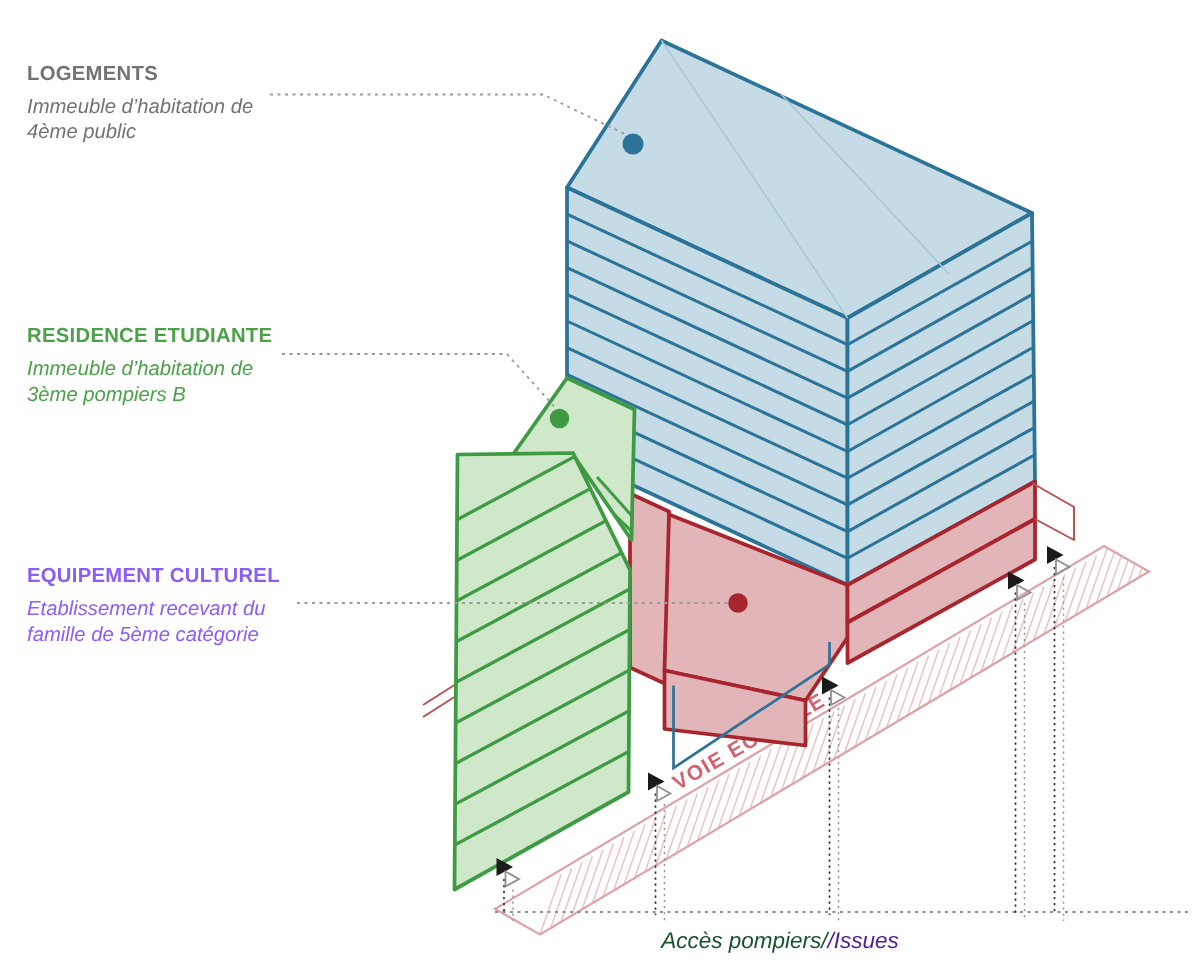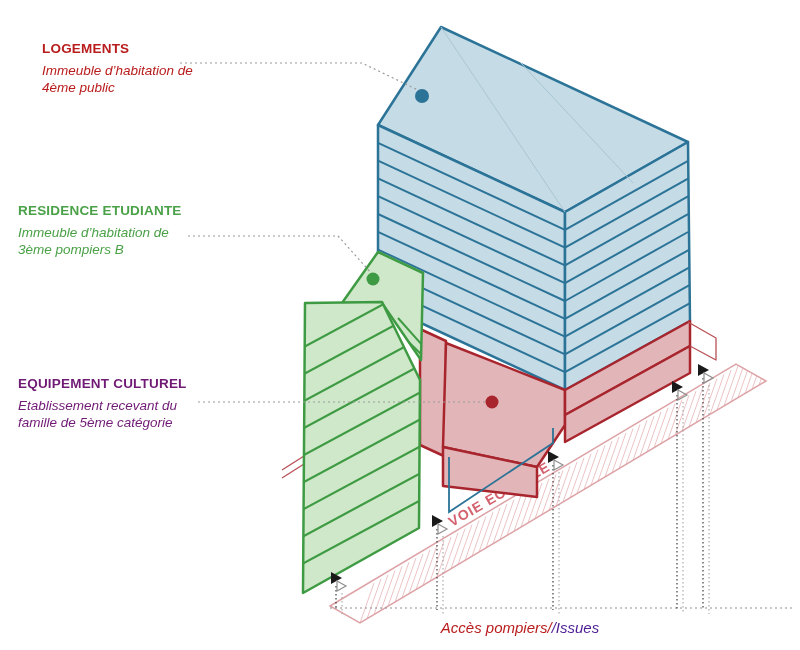--- a/index.html
+++ b/index.html
@@ -5,28 +5,28 @@
   html,body{margin:0;padding:0;}
   body{
     width:800px;height:650px;position:relative;background:#ffffff;
     font-family:"Liberation Sans", sans-serif;overflow:hidden;
   }
   #stage{position:absolute;left:0;top:0;width:800px;height:650px;}
   svg{position:absolute;left:0;top:0;}
   .legend-block{position:absolute;left:18px;width:250px;}
   .legend-title{font-size:13.5px;font-weight:bold;letter-spacing:.2px;margin:0 0 6px 0;}
   .legend-sub{font-size:13.5px;font-style:italic;line-height:17px;margin:0;}
-  .lb-blue .legend-title,.lb-blue .legend-sub{color:#b91c1c;margin-left:24px;}
+  .lb-blue .legend-title,.lb-blue .legend-sub{color:#737373;}
   .lb-green .legend-title,.lb-green .legend-sub{color:#4aa147;}
-  .lb-red .legend-title,.lb-red .legend-sub{color:#701a75;}
+  .lb-red .legend-title,.lb-red .legend-sub{color:#8b5cf6;}
   .caption{
     position:absolute;top:619px;left:520px;transform:translateX(-50%);
     font-size:15px;font-style:italic;white-space:nowrap;
   }
-  .caption .cap-primary{color:#b91c1c;}
+  .caption .cap-primary{color:#14532d;}
   .caption .cap-secondary{color:#4c1d95;}
 </style>
 </head>
 <body>
 
 <div id="stage">
 
 <svg width="800" height="650" viewBox="0 0 800 650">
   <defs>
     <clipPath id="strip-clip">
@@ -221,21 +221,21 @@
 </svg>
 
 <div class="legend-block lb-blue" style="top:41px">
   <p class="legend-title">LOGEMENTS</p>
   <p class="legend-sub">
     <span>Immeuble d’habitation de</span><br>
     <span>4ème public</span>
   </p>
 </div>
 
-<div class="legend-block lb-green" style="top:203px">
+<div class="legend-block lb-green" style="top:216px">
   <p class="legend-title">RESIDENCE ETUDIANTE</p>
   <p class="legend-sub">
     <span>Immeuble d’habitation de</span><br>
     <span>3ème pompiers B</span>
   </p>
 </div>
 
 <div class="legend-block lb-red" style="top:376px">
   <p class="legend-title">EQUIPEMENT CULTUREL</p>
   <p class="legend-sub">

